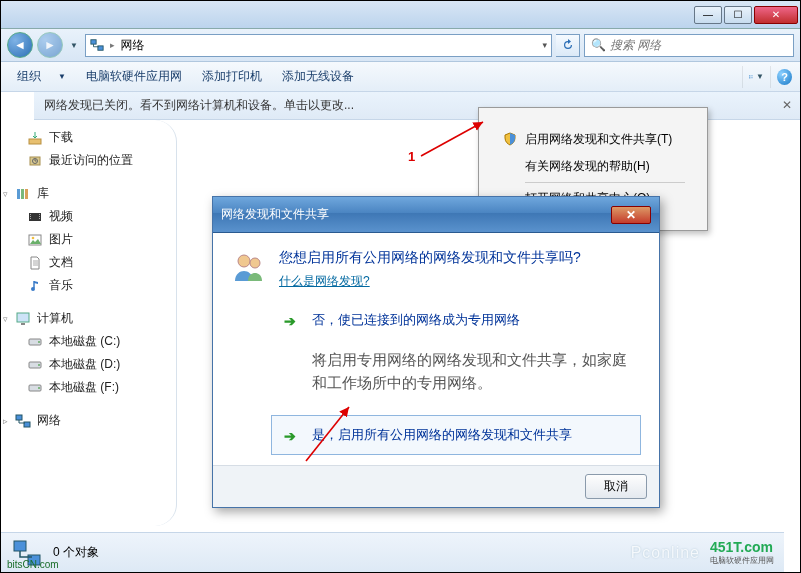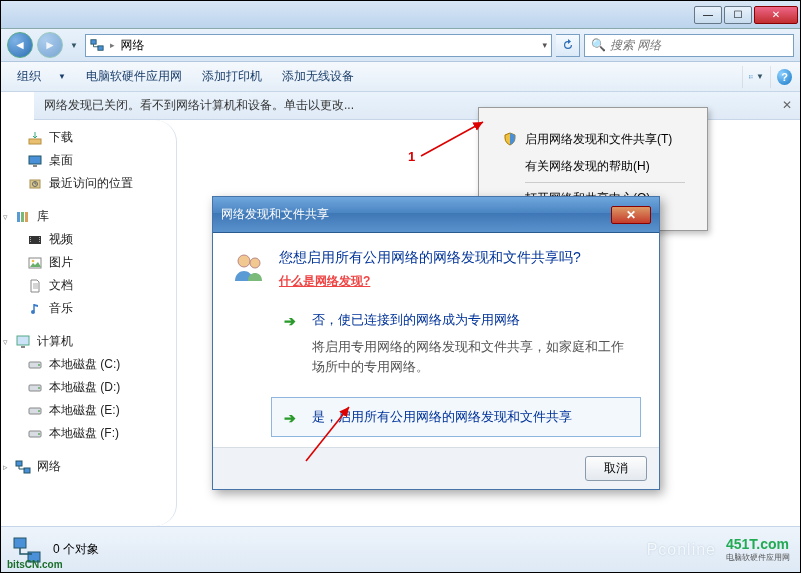--- a/index.html
+++ b/index.html
@@ -39,47 +39,47 @@
 .content { position:absolute; top: 119px; bottom: 46px; left:0; right:0; display:flex; }
 .sidebar { width: 176px; border-right: 1px solid #d8e2ec; background: #fff; overflow-y: auto; font-size: 12px; padding: 6px 0; border-radius: 22px; }
 .side-item { display:flex; align-items:center; gap:6px; padding: 3px 8px 3px 26px; position:relative; cursor:pointer; color:#222; }
 .side-item.hdr { padding-left: 14px; font-weight: normal; margin-top: 10px; }
 .side-item.hdr:first-child { margin-top:0; }
 .side-item .exp { position:absolute; left:2px; font-size:9px; color:#888; }
 .side-item .ico { width:16px; height:16px; display:inline-flex; align-items:center; justify-content:center; }
 .main { flex:1; background: #fff; position: relative; }
 
 
-.statusbar { position:absolute; bottom:0; left:0; right:0; height:46px; background:linear-gradient(#eef4fb,#dde9f5); border-top:1px solid #c6d6e8; display:flex; align-items:center; padding:0 10px; font-size:12px; gap:10px; }
+.statusbar { position:absolute; bottom:0; left:0; right:16px; height:40px; background:linear-gradient(#eef4fb,#dde9f5); border-top:1px solid #c6d6e8; display:flex; align-items:center; padding:0 10px; font-size:12px; gap:10px; }
 .statusbar .big-icon { width:32px; height:32px; }
 .watermark { margin-left:auto; color:#fff; font-size:16px; text-shadow:0 0 2px #8ab; opacity:.6; letter-spacing:1px;}
 .watermark2 { color:#2a5; font-weight:bold; font-size:14px; }
 .watermark2 small { display:block; font-size:8px; color:#555; font-weight:normal; }
-.corner { position:absolute; left:6px; bottom:2px; font-size:10px; color:#1a6e2a; font-weight:bold; }
+.corner { position:absolute; left:6px; bottom:2px; font-size:10px; color:#1a6e2a; font-weight:normal; }
 
 
 .ctxmenu { position:absolute; left:477px; top:106px; width:230px; background:#f4f4f4; border:1px solid #9a9a9a; box-shadow: 2px 3px 6px rgba(0,0,0,.25); font-size:12px; padding:18px; z-index:10; }
 .ctxmenu .row { display:flex; align-items:center; padding:5px 6px 5px 28px; position:relative; cursor:pointer; }
 .ctxmenu .row .shield { position:absolute; left:6px; width:16px; height:16px; font-size:12px; }
 .ctxmenu .sep { height:1px; background:#ccc; margin:2px 4px 2px 28px; }
 
 
 .dialog { position:absolute; left:211px; top:195px; width:448px; background:#fff; border:1px solid #4673a8; box-shadow: 3px 4px 10px rgba(0,0,0,.35); z-index:20; font-size:12px; }
 .dlg-title { height:36px; background:linear-gradient(#6fa7dd,#4b85c2 45%,#3e77b5 46%,#5a92cd); color:#fff; display:flex; align-items:center; padding:0 8px; font-size:12px; border-bottom:1px solid #2a5a90; }
 .dlg-title .x { margin-left:auto; width:40px; height:18px; background:linear-gradient(#d96,#c53b2b); border:1px solid #800; border-radius:2px; display:flex; align-items:center; justify-content:center; color:#fff; font-weight:bold; cursor:pointer; }
 .dlg-body { padding: 16px 18px 10px 18px; background:#fff; }
 .dlg-head { display:flex; gap:12px; }
 .dlg-head .usericon { width:36px; height:36px; flex-shrink:0; }
 .dlg-head .q { color:#003399; font-size:14px; }
-.dlg-head .link { color:#ef4444; text-decoration:underline; font-size:12px; margin-top:6px; display:inline-block; cursor:pointer;font-weight:bold; }
+.dlg-head .link { color:#0369a1; text-decoration:underline; font-size:12px; margin-top:6px; display:inline-block; cursor:pointer; }
 .opt { border:1px solid transparent; padding:10px 12px 10px 40px; margin:10px 0 0 40px; position:relative; cursor:pointer; }
 .opt.sel { border:1px solid #8fb6df; background:#f3f8fd; }
 .opt .arrow { position:absolute; left:12px; top:12px; color:#2a9a2a; font-size:14px; font-weight:bold; }
 .opt .ttl { color:#003399; font-size:13px; }
-.opt .desc { color:#555; font-size:13px; margin-top:8px; line-height:1.5; }
+.opt .desc { color:#555; font-size:15px; margin-top:20px; line-height:1.5; }
 .dlg-foot { background:#eff3f7; border-top:1px solid #d6dde5; padding:8px 12px; display:flex; justify-content:flex-end;align-items:center; }
 .dlg-foot button { padding:3px 18px; font-size:12px; background:linear-gradient(#fdfdfd,#e4e9ef); border:1px solid #8a9aab; border-radius:3px; cursor:pointer; }
 
 
 .anno { position:absolute; pointer-events:none; z-index:30; }
 .anno-num { color:#d00; font-size:13px; font-weight:bold; position:absolute; }
 
 
 svg { display:block; }
 
@@ -160,29 +160,20 @@
           <svg width="14" height="14" viewBox="0 0 14 14">
             <rect x="1" y="8" width="12" height="5" fill="#e8c070" stroke="#b89040"></rect>
             <path d="M7 1v6m-2-2 2 2 2-2" stroke="#3a7" fill="none"></path>
           </svg>
         </span>
       <span>下载</span>
     </div>
     <div class="side-item">
       <span class="ico">
           <svg width="14" height="14" viewBox="0 0 14 14">
-            <rect x="1" y="2" width="12" height="8" fill="#4a90d9" stroke="#256"></rect>
-            <rect x="5" y="11" width="4" height="2" fill="#888"></rect>
-          </svg>
-        </span>
-      <span>桌面</span>
-    </div>
-    <div class="side-item">
-      <span class="ico">
-          <svg width="14" height="14" viewBox="0 0 14 14">
             <rect x="2" y="3" width="10" height="8" fill="#d8c890" stroke="#a89050"></rect>
             <circle cx="7" cy="7" r="2.5" fill="none" stroke="#666"></circle>
             <path d="M7 5v2h1.5" stroke="#666" fill="none"></path>
           </svg>
         </span>
       <span>最近访问的位置</span>
     </div>
 
     <div class="side-item hdr">
       <span class="exp">▿</span>
@@ -259,29 +250,20 @@
       <span>本地磁盘 (C:)</span>
     </div>
     <div class="side-item">
       <span class="ico">
           <svg width="14" height="14" viewBox="0 0 14 14">
             <rect x="1" y="4" width="12" height="6" rx="1" fill="#d8dde3" stroke="#888"></rect>
             <circle cx="11" cy="7" r="1" fill="#6a6"></circle>
           </svg>
         </span>
       <span>本地磁盘 (D:)</span>
-    </div>
-    <div class="side-item">
-      <span class="ico">
-          <svg width="14" height="14" viewBox="0 0 14 14">
-            <rect x="1" y="4" width="12" height="6" rx="1" fill="#d8dde3" stroke="#888"></rect>
-            <circle cx="11" cy="7" r="1" fill="#6a6"></circle>
-          </svg>
-        </span>
-      <span>本地磁盘 (E:)</span>
     </div>
     <div class="side-item">
       <span class="ico">
           <svg width="14" height="14" viewBox="0 0 14 14">
             <rect x="1" y="4" width="12" height="6" rx="1" fill="#d8dde3" stroke="#888"></rect>
             <circle cx="11" cy="7" r="1" fill="#6a6"></circle>
           </svg>
         </span>
       <span>本地磁盘 (F:)</span>
     </div>

